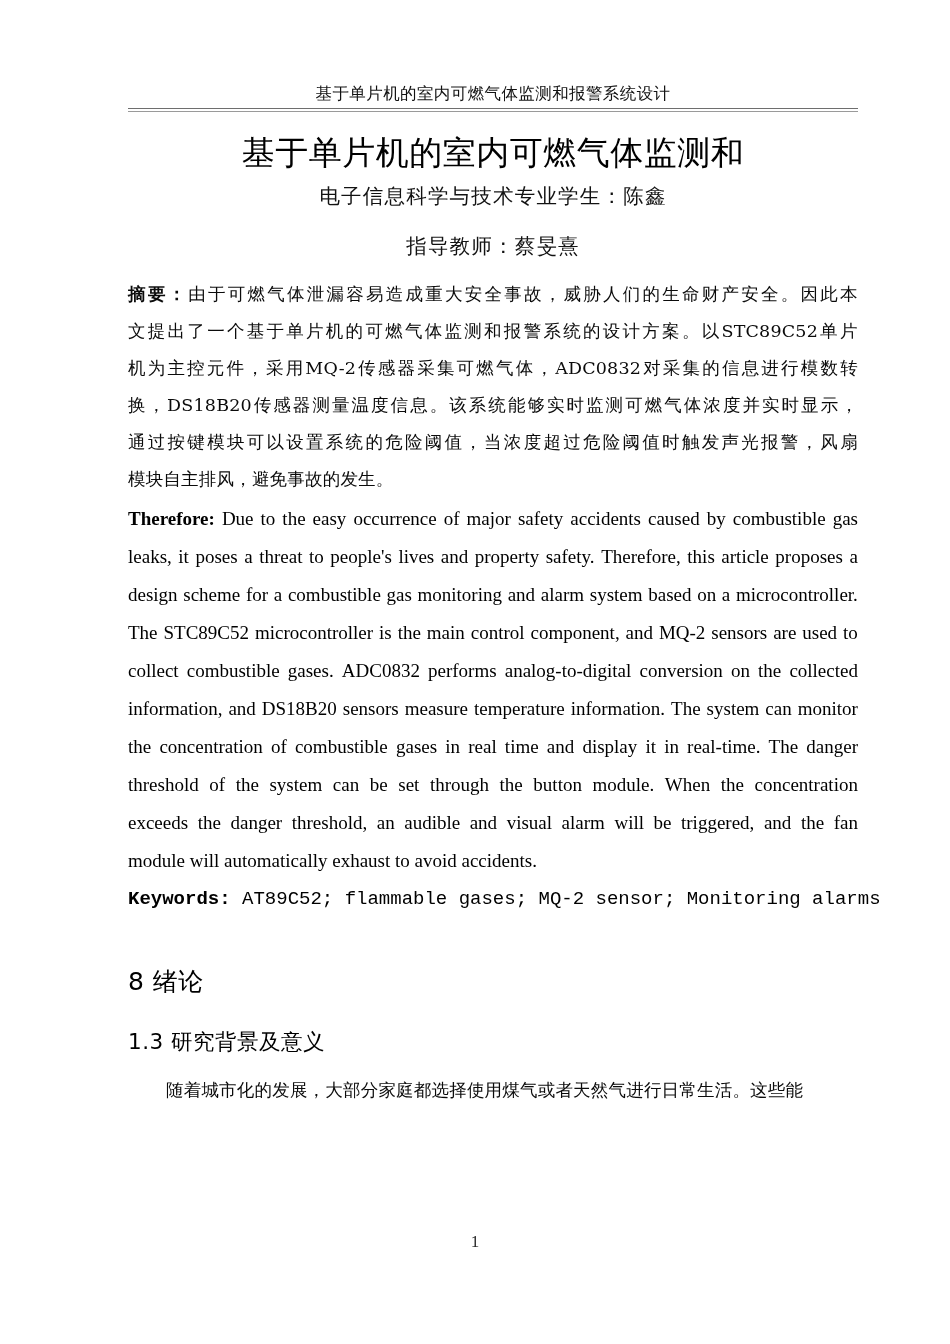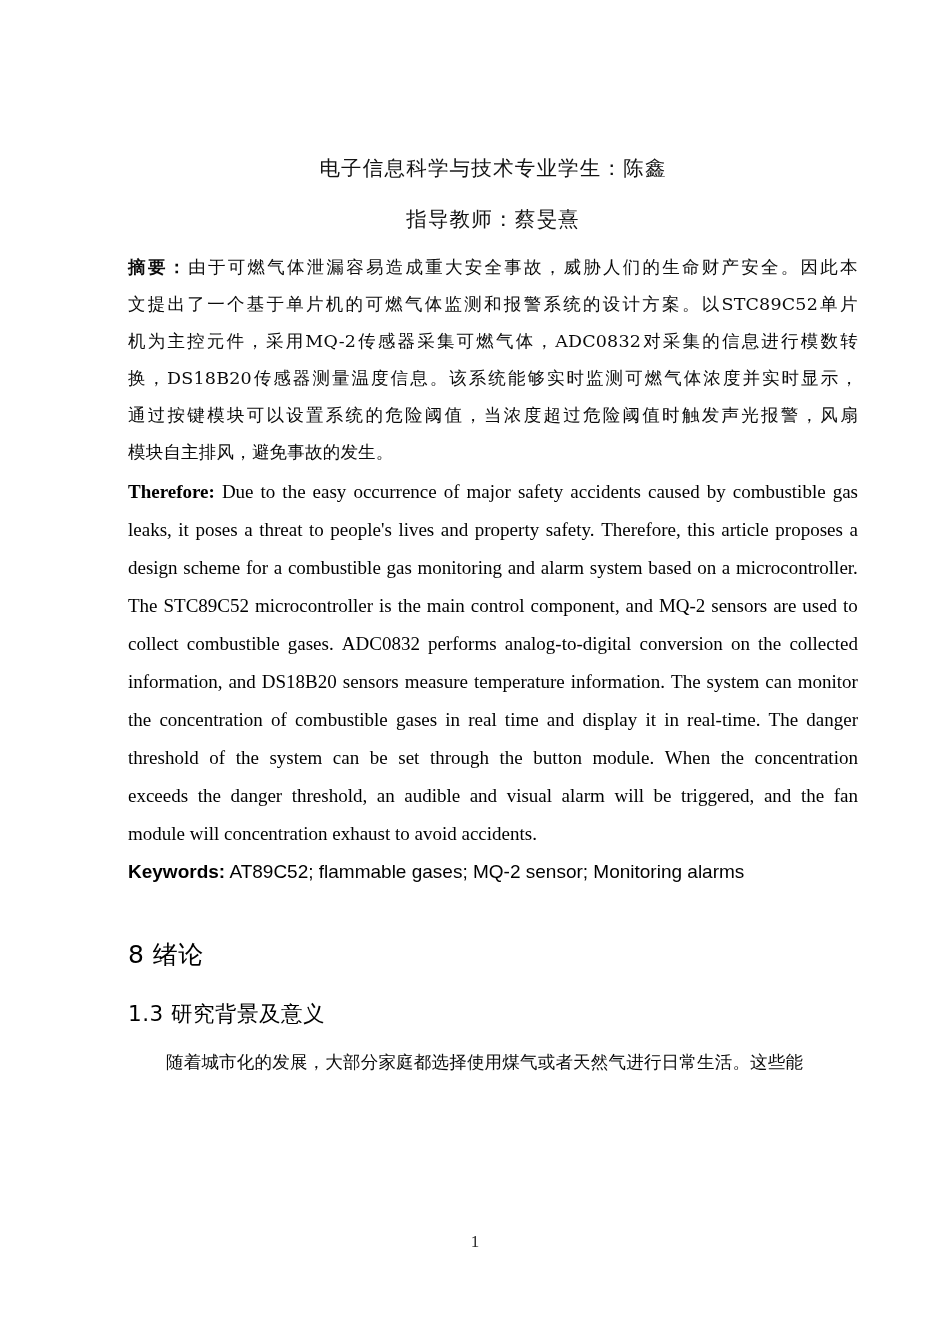--- a/index.html
+++ b/index.html
@@ -70,21 +70,21 @@
   .doc-title .tl {
     display: block;
   }
 
   .byline {
     text-align: center;
     font-family: "DejaVu Serif", "Liberation Serif", serif;
     font-size: 20.5px;
     line-height: 1.5;
     letter-spacing: 1.2px;
-    margin-top: 23px;
+    margin-top: 5px;
     color: #121212;
   }
   .advisor {
     text-align: center;
     font-family: "DejaVu Serif", "Liberation Serif", serif;
     font-size: 20.5px;
     line-height: 1.5;
     letter-spacing: 1.2px;
     margin-top: 20px;
     color: #121212;
@@ -134,21 +134,21 @@
     white-space: nowrap;
   }
   .en-line.stretch {
     display: flex;
     justify-content: space-between;
   }
   .en-line.stretch > span { white-space: pre; }
   .en-line .bold { font-weight: bold; }
 
   .kw-en {
-    font-family: Liberation Sans, sans-serif;
+    font-family: Liberation Mono, monospace;
     font-size: 19px;
     line-height: 38px;
     color: #000;
     white-space: nowrap;
   }
   .kw-en .bold { font-weight: bold; }
 
   
   .h1 {
     font-family: "DejaVu Sans", "Liberation Sans", sans-serif;
@@ -165,21 +165,21 @@
     font-size: 21.5px;
     font-weight: 400;
     line-height: 1.3;
     letter-spacing: 0.5px;
     margin: 0;
     padding-top: 29px;
     color: #000;
   }
 
   .body-para {
-    font-family: Liberation Mono, monospace;
+    font-family: Liberation Serif, serif;
     font-size: 17.5px;
     line-height: 37px;
     letter-spacing: 0.2px;
     margin: 0;
     padding-top: 17px;
     text-indent: 38px;
     white-space: nowrap;
     color: #0b0b0b;
   }
 
@@ -195,24 +195,29 @@
     font-family: "Liberation Serif", "DejaVu Serif", serif;
     font-size: 17px;
     color: #2a2a2a;
   }
 </style>
 </head>
 <body>
 
 <div class="page">
 
+  <div class="header-block">
+    <div class="header-text">基于单片机的室内可燃气体监测和报警系统设计</div>
+    <div class="header-rule"></div>
+  </div>
 
   <div class="content">
 
     <h1 class="doc-title">
+      <span class="tl">基于单片机的室内可燃气体监测和</span>
     </h1>
 
     <div class="byline">电子信息科学与技术专业学生：陈鑫</div>
     <div class="advisor">指导教师：蔡旻熹</div>
 
     <div class="cn-block">
       <div class="cn-line stretch">
         <span class="lbl-b" style="display: contents;"><span style="white-space: pre;">摘</span><span style="white-space: pre;">要</span><span style="white-space: pre;">：</span></span>
           <span style="display: contents;"><span style="white-space: pre;">由</span><span style="white-space: pre;">于</span><span style="white-space: pre;">可</span><span style="white-space: pre;">燃</span><span style="white-space: pre;">气</span><span style="white-space: pre;">体</span><span style="white-space: pre;">泄</span><span style="white-space: pre;">漏</span><span style="white-space: pre;">容</span><span style="white-space: pre;">易</span><span style="white-space: pre;">造</span><span style="white-space: pre;">成</span><span style="white-space: pre;">重</span><span style="white-space: pre;">大</span><span style="white-space: pre;">安</span><span style="white-space: pre;">全</span><span style="white-space: pre;">事</span><span style="white-space: pre;">故</span><span style="white-space: pre;">，</span><span style="white-space: pre;">威</span><span style="white-space: pre;">胁</span><span style="white-space: pre;">人</span><span style="white-space: pre;">们</span><span style="white-space: pre;">的</span><span style="white-space: pre;">生</span><span style="white-space: pre;">命</span><span style="white-space: pre;">财</span><span style="white-space: pre;">产</span><span style="white-space: pre;">安</span><span style="white-space: pre;">全</span><span style="white-space: pre;">。</span><span style="white-space: pre;">因</span><span style="white-space: pre;">此</span><span style="white-space: pre;">本</span></span>
       </div>
@@ -256,21 +261,21 @@
         </div>
       <div class="en-line stretch">
           <span style="display: contents;"><span style="white-space: pre;">the</span><span style="white-space: pre;">concentration</span><span style="white-space: pre;">of</span><span style="white-space: pre;">combustible</span><span style="white-space: pre;">gases</span><span style="white-space: pre;">in</span><span style="white-space: pre;">real</span><span style="white-space: pre;">time</span><span style="white-space: pre;">and</span><span style="white-space: pre;">display</span><span style="white-space: pre;">it</span><span style="white-space: pre;">in</span><span style="white-space: pre;">real-time.</span><span style="white-space: pre;">The</span><span style="white-space: pre;">danger</span></span>
         </div>
       <div class="en-line stretch">
           <span style="display: contents;"><span style="white-space: pre;">threshold</span><span style="white-space: pre;">of</span><span style="white-space: pre;">the</span><span style="white-space: pre;">system</span><span style="white-space: pre;">can</span><span style="white-space: pre;">be</span><span style="white-space: pre;">set</span><span style="white-space: pre;">through</span><span style="white-space: pre;">the</span><span style="white-space: pre;">button</span><span style="white-space: pre;">module.</span><span style="white-space: pre;">When</span><span style="white-space: pre;">the</span><span style="white-space: pre;">concentration</span></span>
         </div>
       <div class="en-line stretch">
           <span style="display: contents;"><span style="white-space: pre;">exceeds</span><span style="white-space: pre;">the</span><span style="white-space: pre;">danger</span><span style="white-space: pre;">threshold,</span><span style="white-space: pre;">an</span><span style="white-space: pre;">audible</span><span style="white-space: pre;">and</span><span style="white-space: pre;">visual</span><span style="white-space: pre;">alarm</span><span style="white-space: pre;">will</span><span style="white-space: pre;">be</span><span style="white-space: pre;">triggered,</span><span style="white-space: pre;">and</span><span style="white-space: pre;">the</span><span style="white-space: pre;">fan</span></span>
         </div>
-      <div class="en-line"><span>module will concentration exhaust to avoid accidents.</span></div>
+      <div class="en-line"><span>module will automatically exhaust to avoid accidents.</span></div>
     </div>
 
     <div class="kw-en">
       <span class="bold">Keywords:</span> <span>AT89C52; flammable gases; MQ-2 sensor; Monitoring alarms</span>
     </div>
 
     <h2 class="h1">8 绪论</h2>
     <h3 class="h2">1.3 研究背景及意义</h3>
     <p class="body-para">随着城市化的发展，大部分家庭都选择使用煤气或者天然气进行日常生活。这些能</p>
 

